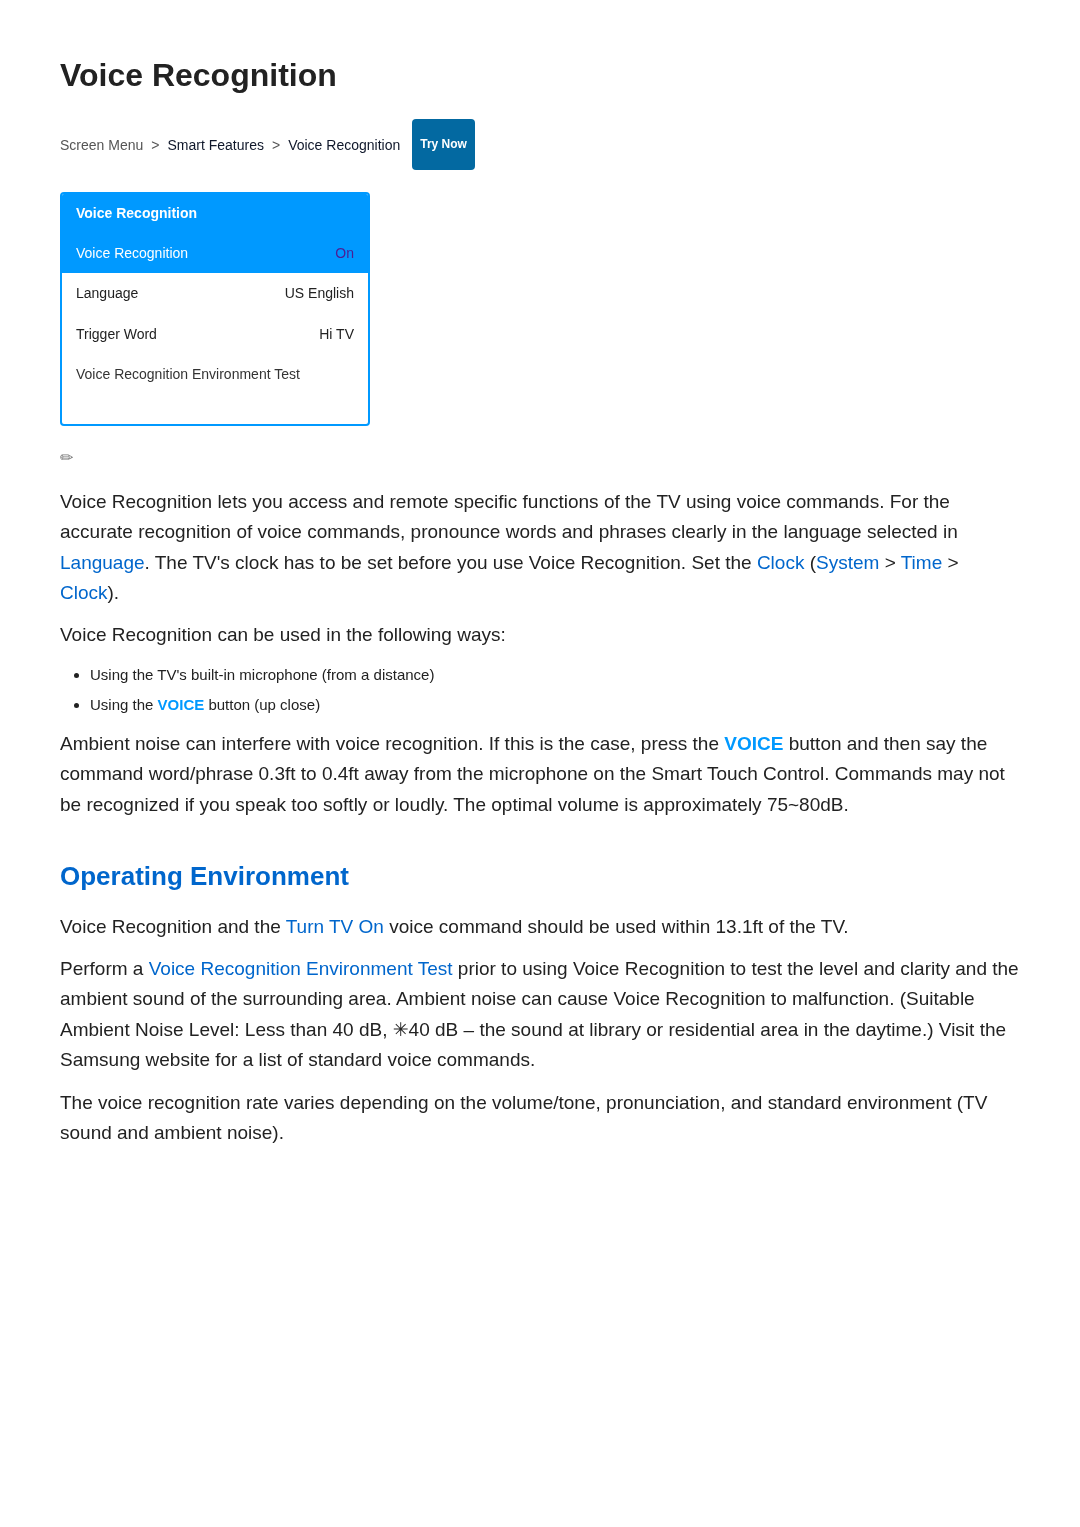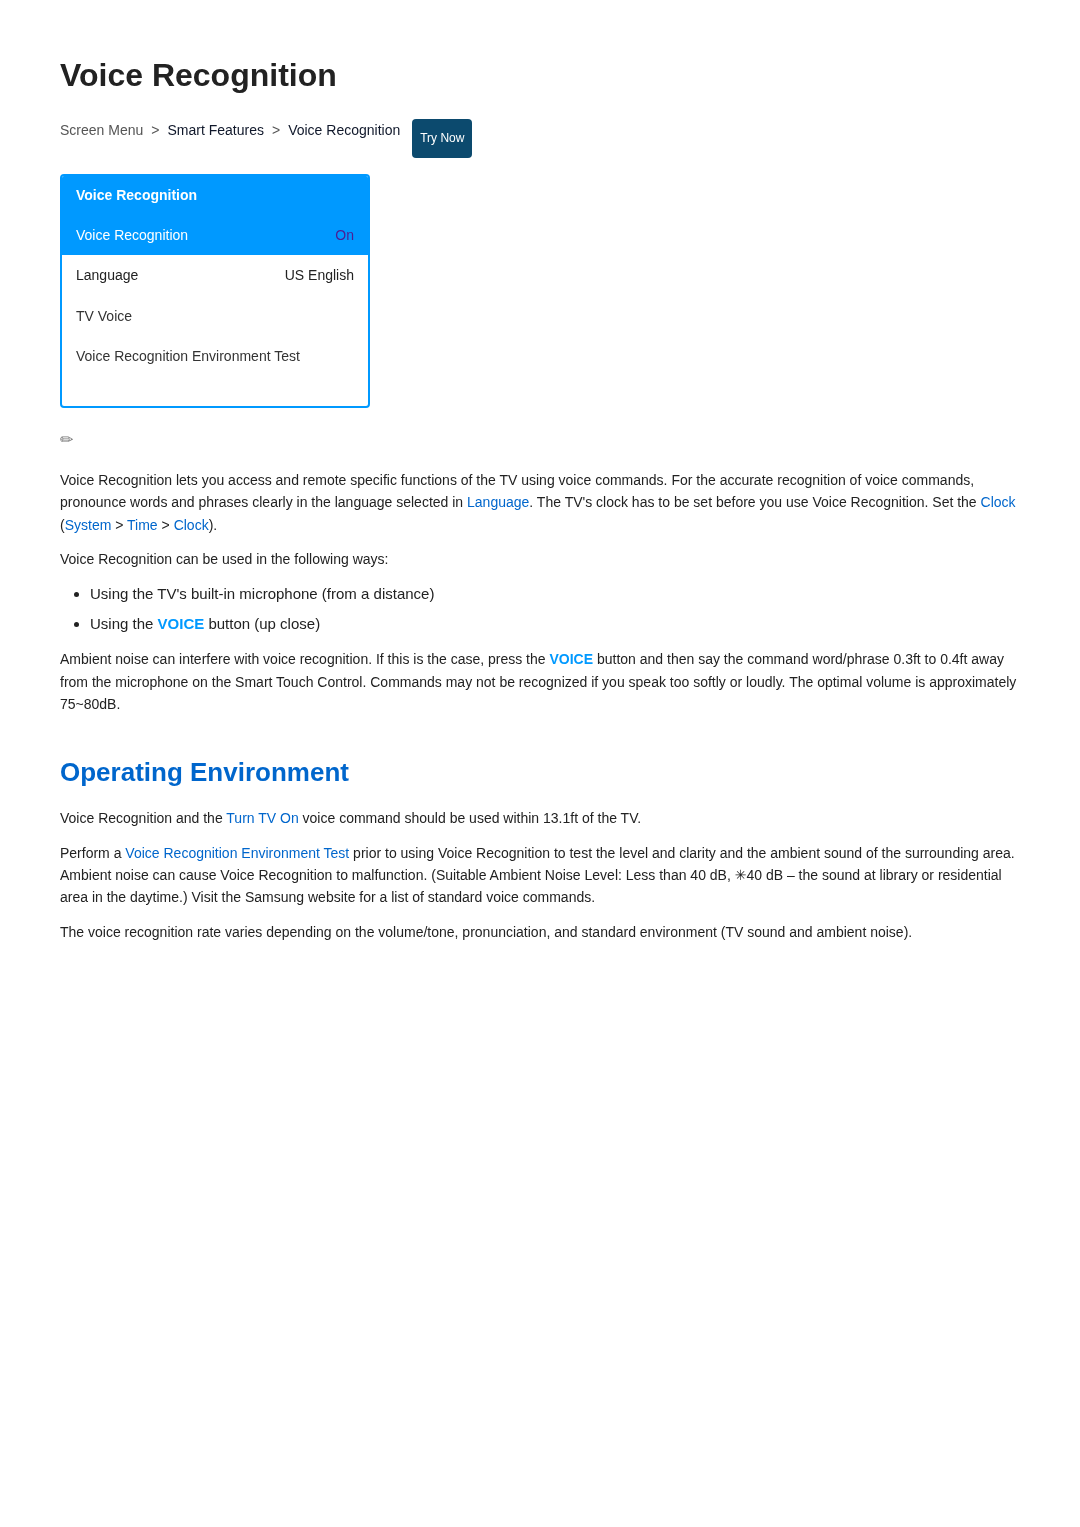--- a/index.html
+++ b/index.html
@@ -14,44 +14,44 @@
     }
     h1 {
       font-size: 32px;
       font-weight: bold;
       color: #222;
       margin-bottom: 18px;
       margin-top: 10px;
     }
     .breadcrumb {
       display: flex;
-      align-items: flex-start;
+      align-items: center;
       font-size: 14px;
       color: #555;
-      margin-bottom: 16px;
+      margin-bottom: 22px;
       flex-wrap: wrap;
       gap: 4px;
     }
     .breadcrumb .separator {
       margin: 0 4px;
       color: #555;
     }
     .breadcrumb .link {
       color: #0f172a;
       cursor: pointer;
       text-decoration: none;
     }
     .try-now-badge {
       display: inline-block;
-      background: #0c4a6e;
+      background: #0369a1;
       color: white;
       border-radius: 4px;
-      padding: 10px 8px;
+      padding: 16px 8px;
       font-size: 12px;
-      font-weight: normal;
+      font-weight: bold;
       margin-left: 8px;
       cursor: pointer;
     }
     .menu-panel {
       border: 2px solid #0099ff;
       border-radius: 4px;
       width: 310px;
       margin-bottom: 18px;
       overflow: hidden;
     }
@@ -96,21 +96,21 @@
       margin-bottom: 16px;
     }
     .note-icon {
       font-size: 16px;
       color: #777;
       margin-top: 1px;
       flex-shrink: 0;
     }
     p {
       margin-bottom: 12px;
-      font-size: 14px;
+      font-size: 19px;
       color: #222;
     }
     .inline-link {
       color: #0066cc;
       cursor: pointer;
       text-decoration: none;
     }
     ul {
       margin: 0 0 12px 30px;
     }
@@ -147,22 +147,23 @@
 <div class="menu-panel">
   <div class="menu-panel-header">Voice Recognition</div>
   <div class="menu-item selected">
     <span>Voice Recognition</span>
     <span class="value">On</span>
   </div>
   <div class="menu-item">
     <span>Language</span>
     <span class="value">US English</span>
   </div>
-  <div class="menu-item no-value">
-    <span>TV Voice</span>
+  <div class="menu-item">
+    <span>Trigger Word</span>
+    <span class="value">Hi TV</span>
   </div>
   <div class="menu-item no-value">
     <span>Voice Recognition Environment Test</span>
   </div>
   <div class="menu-spacer"></div>
 </div>
 
 <div class="note-row">
   <span class="note-icon">✏</span>
 </div>

